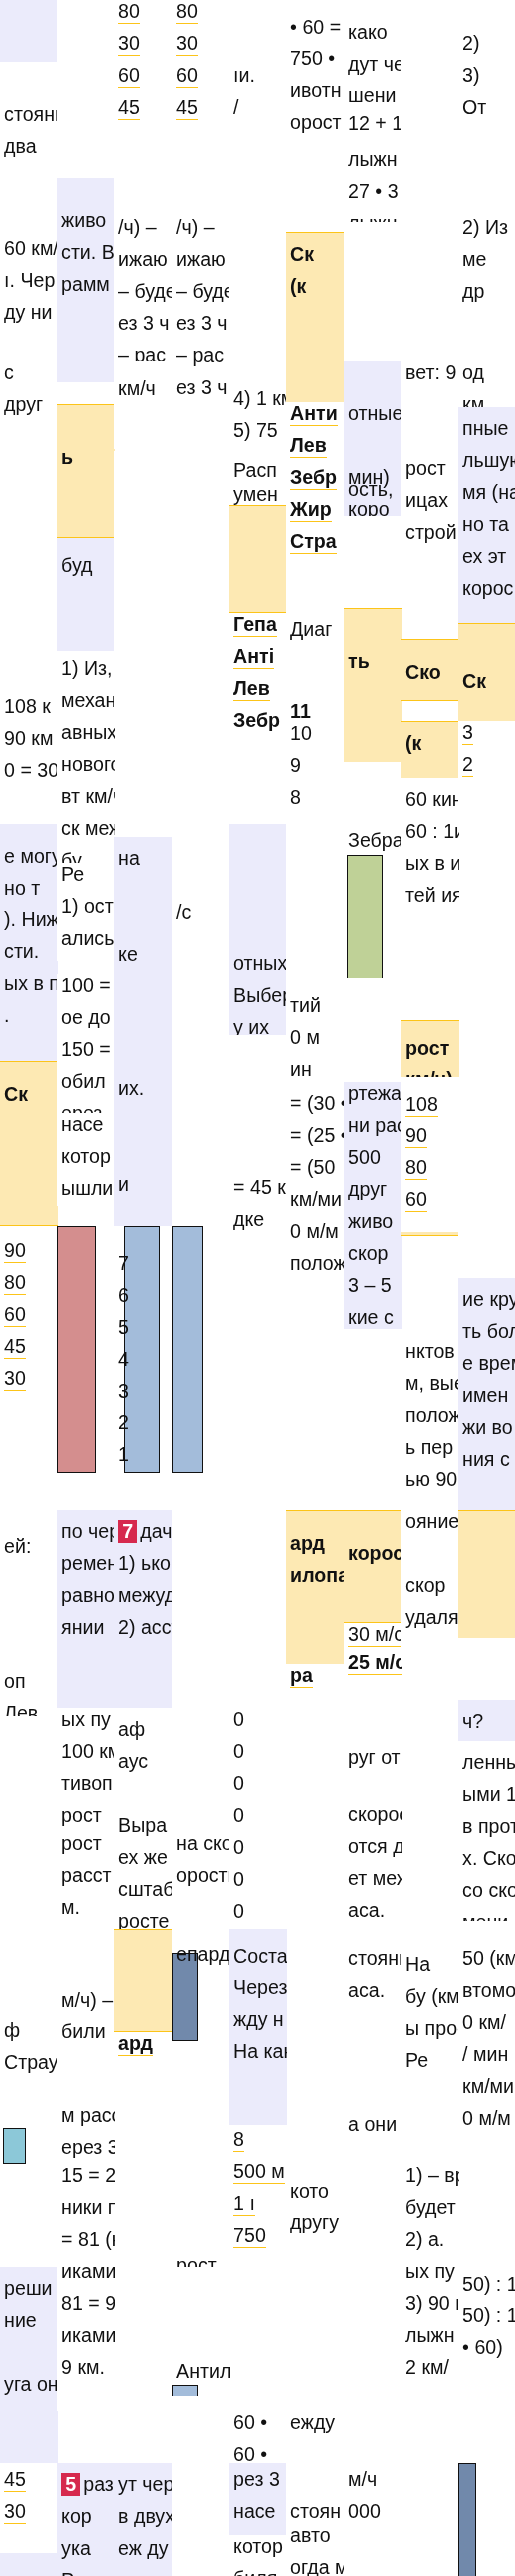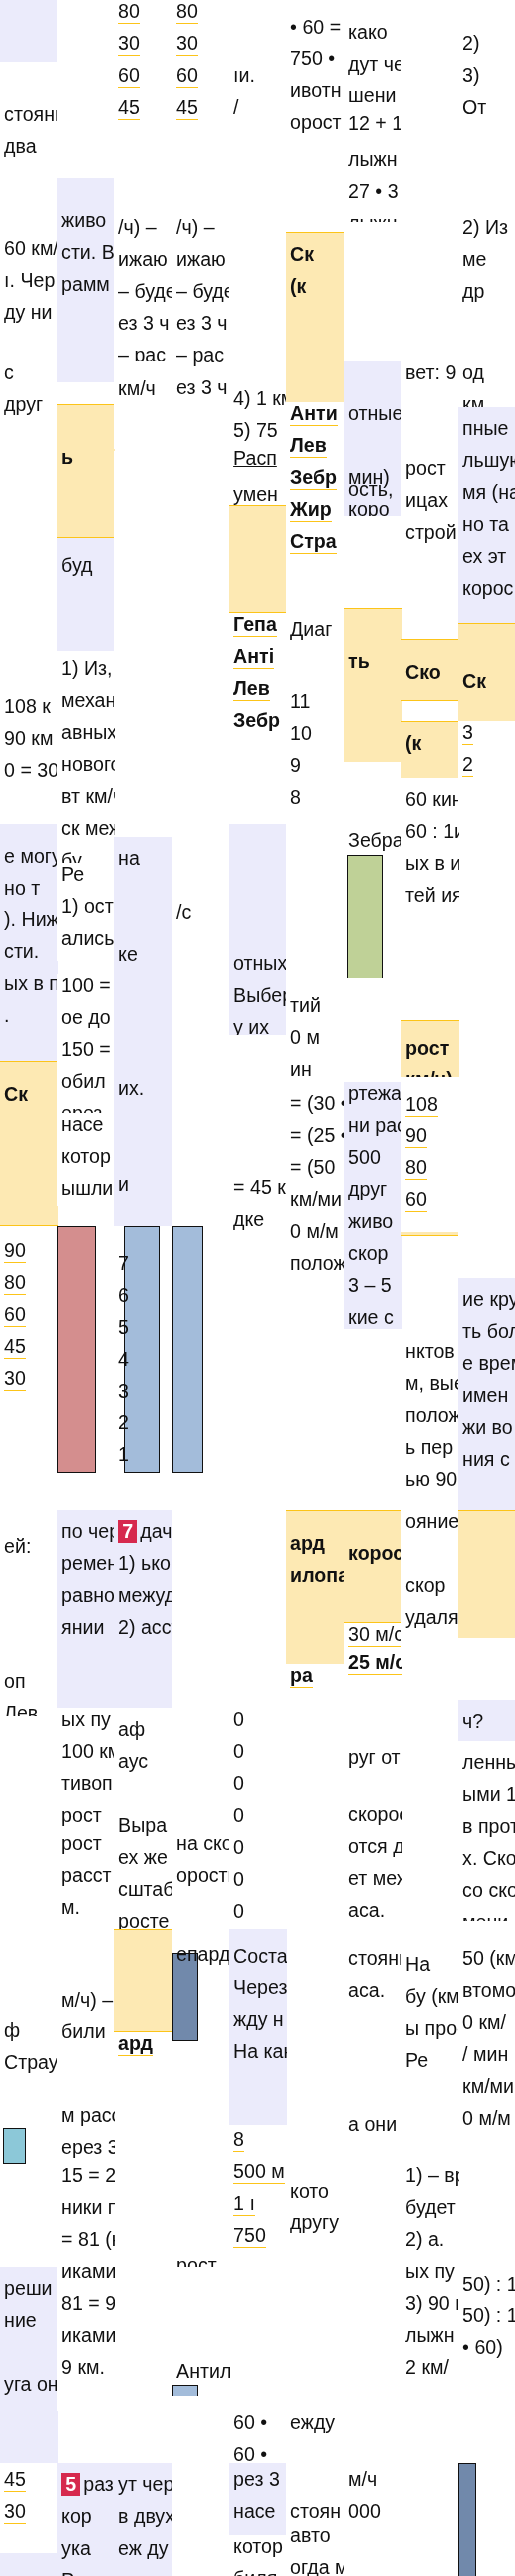--- a/index.html
+++ b/index.html
@@ -314,21 +314,21 @@
       <div class="line" style="top: 96px;">/</div>
     </div>
     <div class="tile bg-white" style="left: 229px; top: 216px; width: 58px; height: 232px;">
       <div class="line" style="top: 155px;"></div>
       <div class="line" style="top: 187px;">ıе</div>
       <div class="line" style="top: 218px;">к</div>
     </div>
     <div class="tile bg-white" style="left: 229px; top: 361px; width: 58px; height: 144px;">
       <div class="line" style="top: 26px;">4) 1 км</div>
       <div class="line" style="top: 58px;">5) 75</div>
-      <div class="line" style="top: 86px; text-decoration: underline;">Расп</div>
+      <div class="line" style="top: 98px;">Расп</div>
       <div class="line" style="top: 122px;">умен</div>
     </div>
     <div class="tile bg-head" style="left: 229px; top: 505px; width: 58px; height: 108px;"></div>
     <div class="tile bg-table" style="left: 229px; top: 613px; width: 58px; height: 118px;">
       <div class="line bold" style="top: 0px;">Гепа</div>
       <div class="line bold" style="top: 32px;">Анті</div>
       <div class="line bold" style="top: 64px;">Лев</div>
       <div class="line bold" style="top: 96px;">Зебр</div>
     </div>
     <div class="tile bg-lav" style="left: 229px; top: 824px; width: 58px; height: 211px;">
@@ -400,21 +400,21 @@
       <div class="line bold" style="top: 0px;">Анти</div>
       <div class="line bold" style="top: 32px;">Лев</div>
       <div class="line bold" style="top: 64px;">Зебр</div>
       <div class="line bold" style="top: 96px;">Жир</div>
       <div class="line bold" style="top: 128px;">Стра</div>
     </div>
     <div class="tile bg-white" style="left: 286px; top: 618px; width: 58px; height: 46px;">
       <div class="line" style="top: 0px;">Диаг</div>
     </div>
     <div class="tile bg-grid" style="left: 286px; top: 659px; width: 58px; height: 216px;">
-      <div class="line" style="top: 31px;">11</div>
+      <div class="line" style="top: 41px; font-weight: bold;">11</div>
       <div class="line" style="top: 63px;">10</div>
       <div class="line" style="top: 95px;">9</div>
       <div class="line" style="top: 127px;">8</div>
     </div>
     <div class="tile bg-table" style="left: 286px; top: 855px; width: 58px; height: 185px;">
       <div class="line" style="top: 0px;"></div>
       <div class="line" style="top: 32px;"></div>
       <div class="line" style="top: 64px;"></div>
       <div class="line" style="top: 96px;"></div>
     </div>

